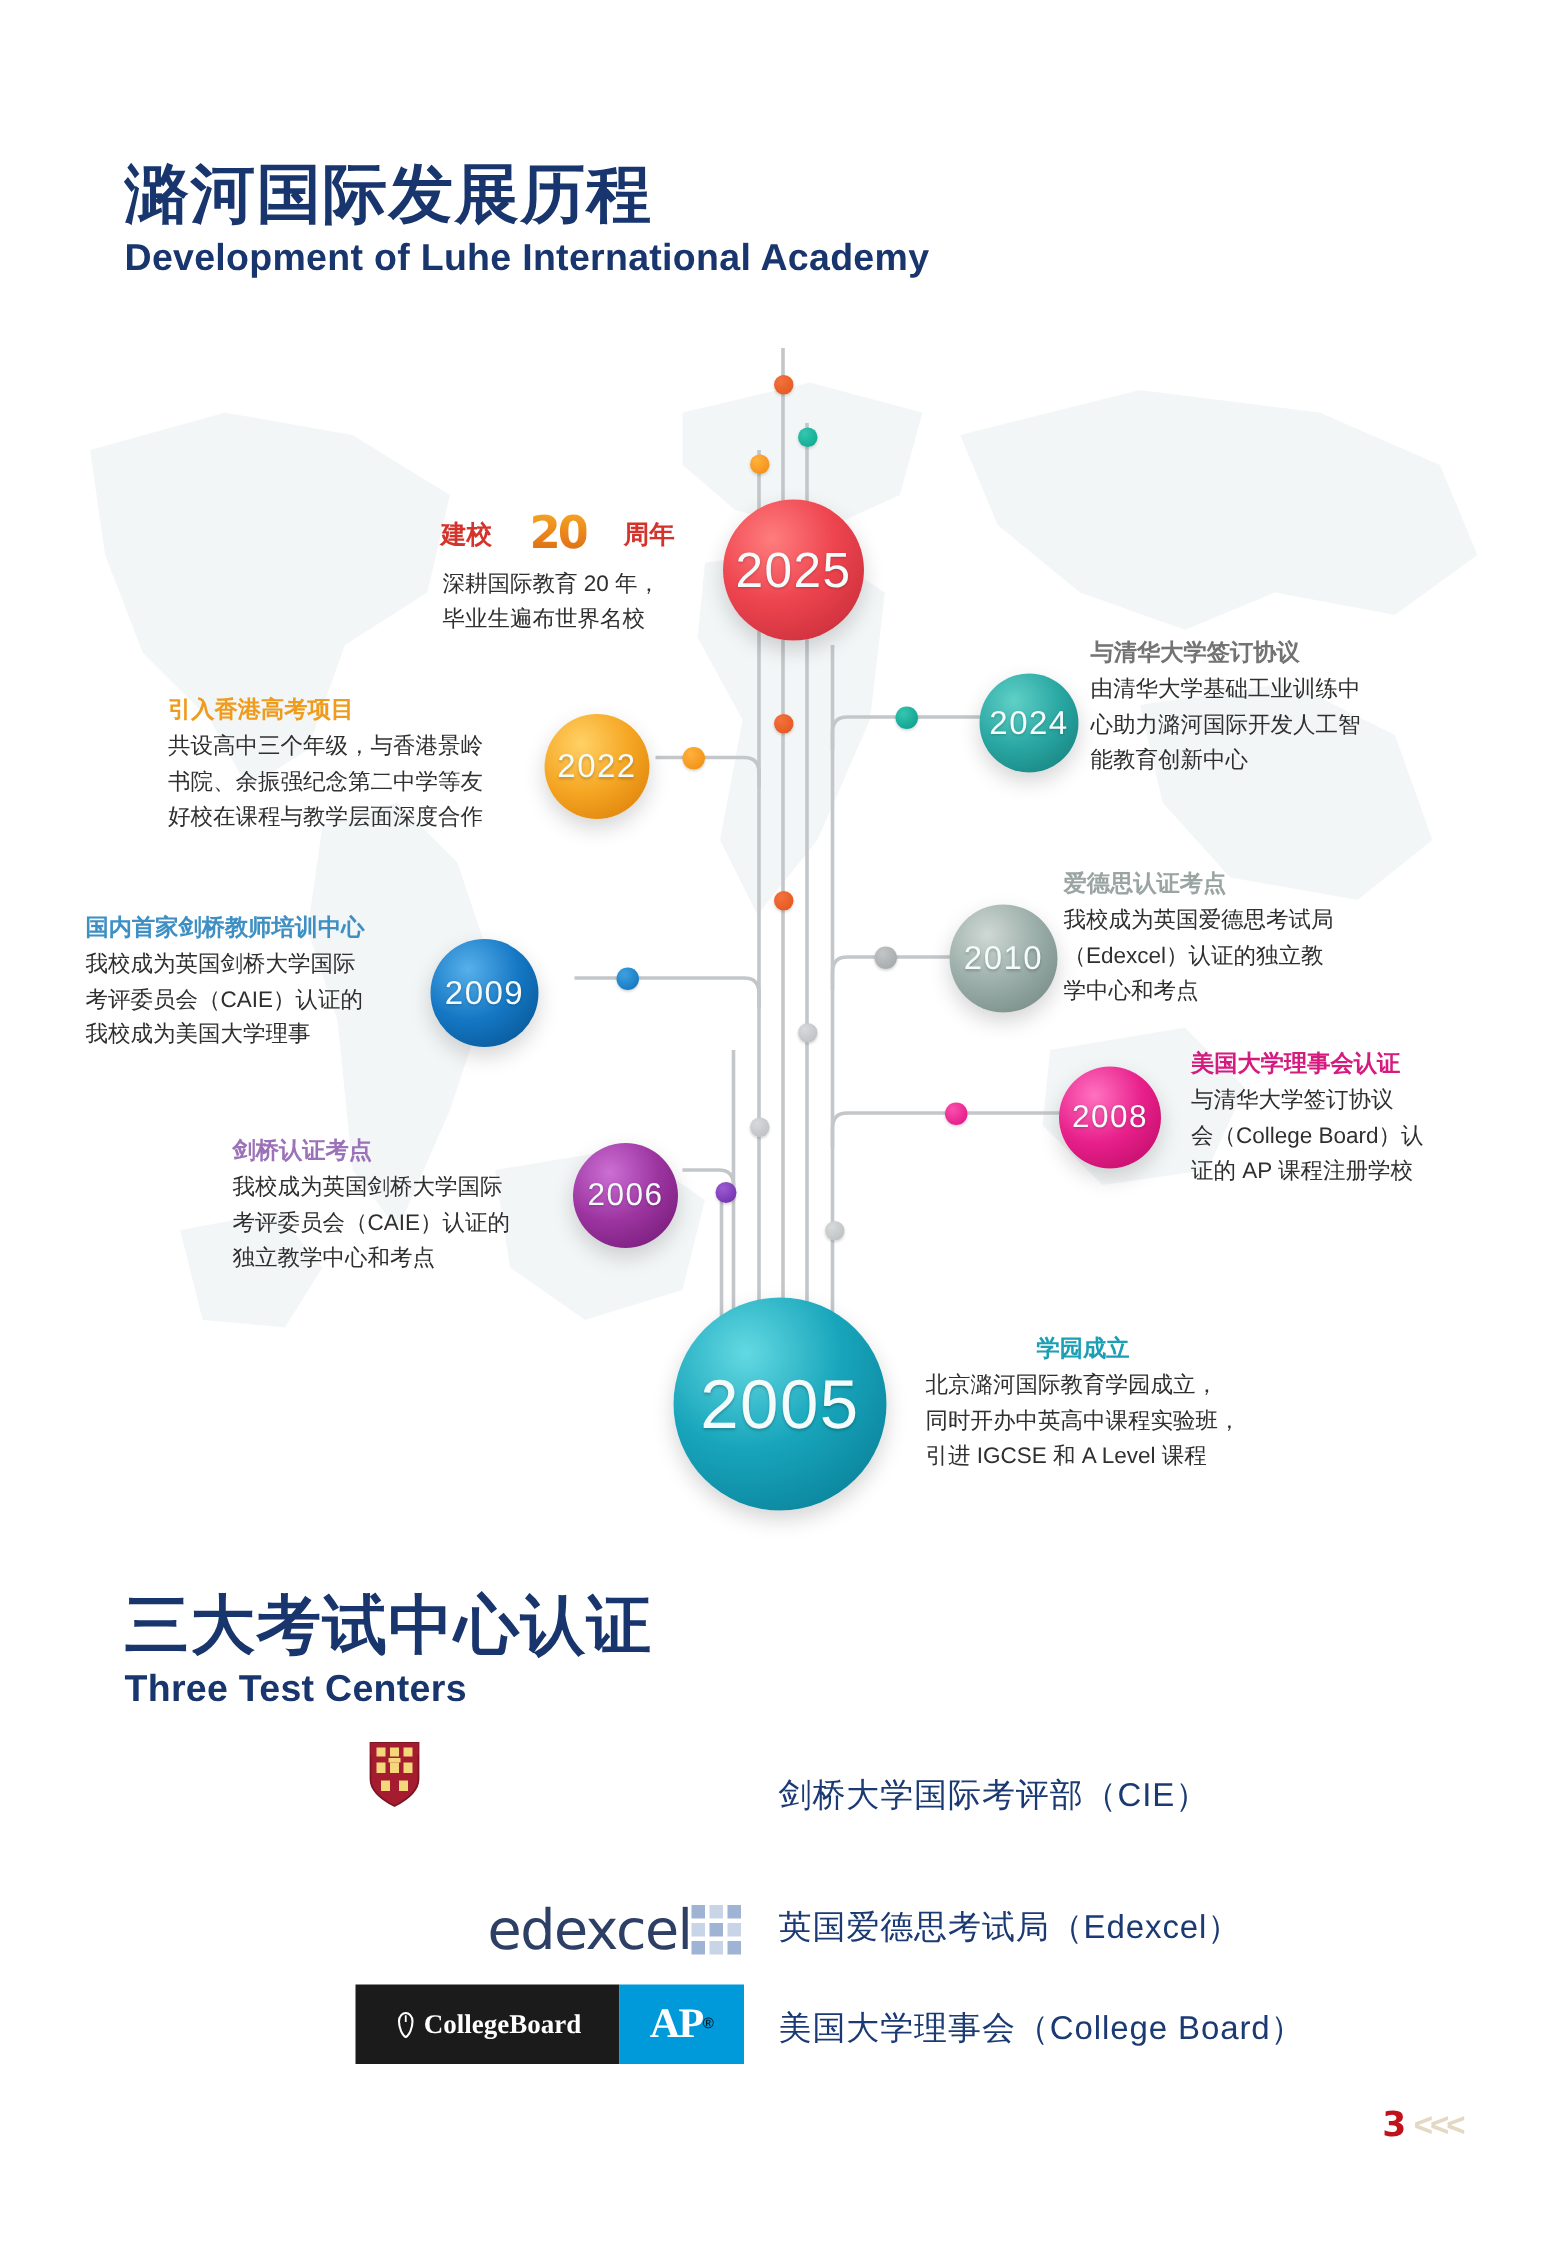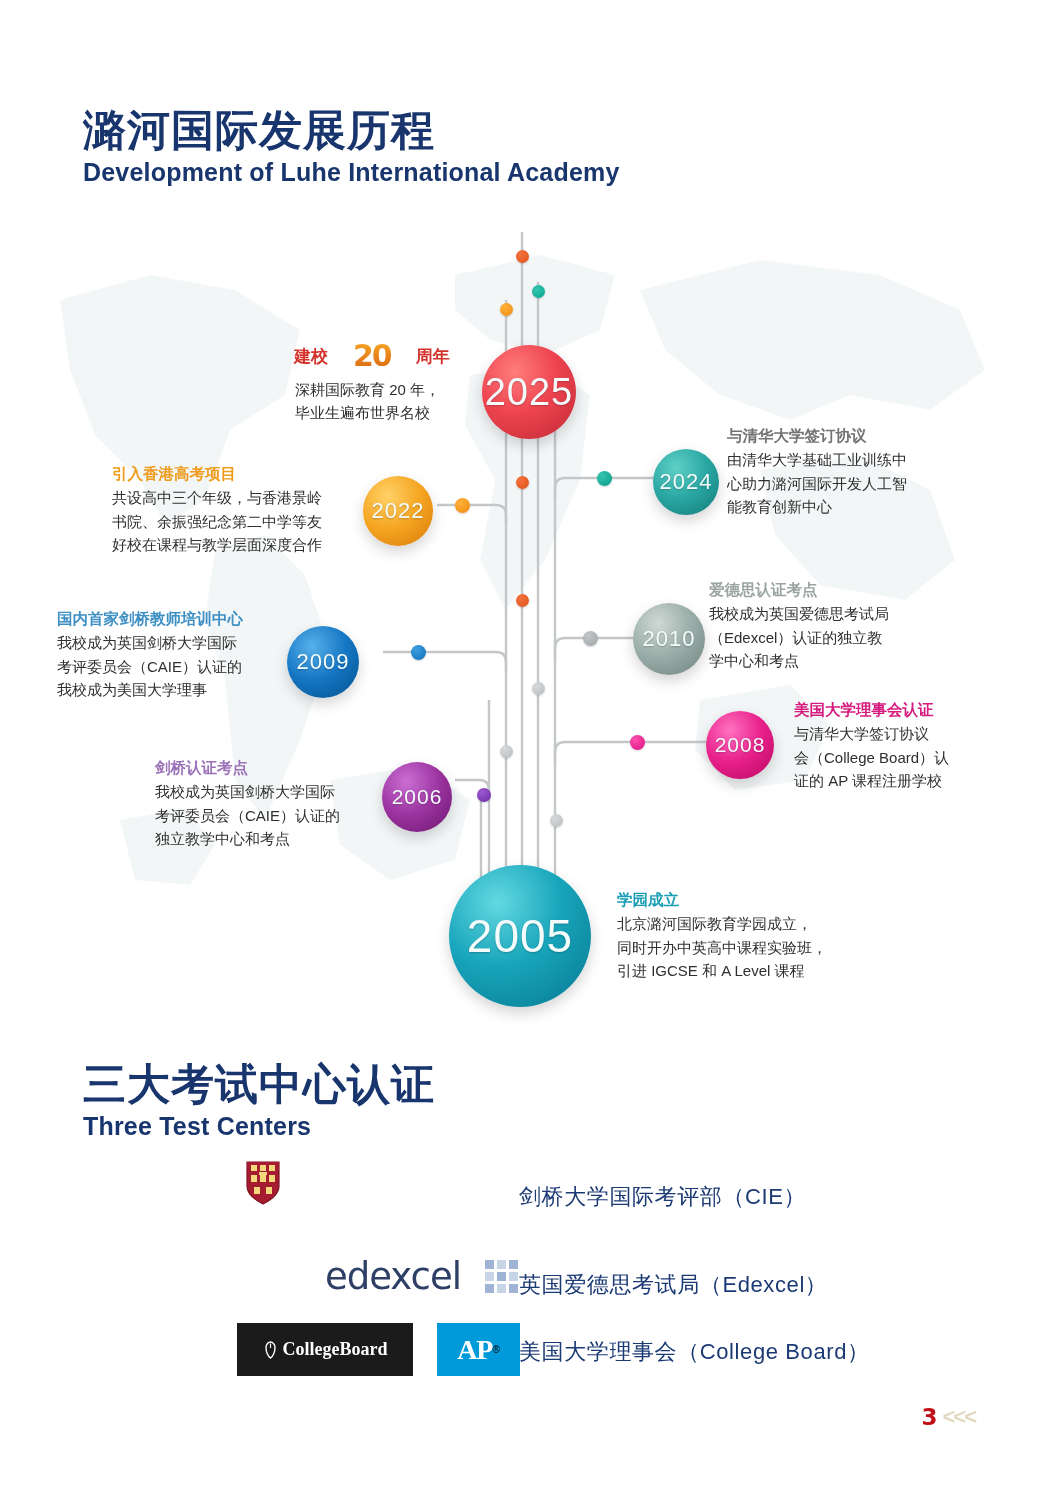--- a/index.html
+++ b/index.html
@@ -67,36 +67,36 @@
     font-size:30px;font-weight:bold;line-height:1;
     background:linear-gradient(180deg,#f5a623 0%,#e8821a 55%,#d86a10 100%);
     -webkit-background-clip:text;background-clip:text;color:transparent;
     font-family:"DejaVu Sans",sans-serif;letter-spacing:-2px;
     transform:skewX(-6px);
   }
 
   
   #centers{position:absolute;left:0;top:1160px;width:1041px;z-index:6;}
   .c-row{position:absolute;left:0;width:1041px;height:78px;}
-  .c-logo{position:absolute;display:flex;align-items:center;gap:24px;}
+  .c-logo{position:absolute;display:flex;align-items:center;}
   .c-cap{
     position:absolute;left:519px;font-size:22px;color:#1b3a74;
     letter-spacing:.6px;white-space:nowrap;line-height:1;
   }
 
   
   #cam-logo{left:245px;top:0;gap:9px;}
   #cam-text{display:flex;flex-direction:column;}
   #cam-text .w1{font-family:"Liberation Serif","DejaVu Serif",serif;
     font-size:30px;font-weight:bold;color:#111;letter-spacing:.5px;line-height:1;}
   #cam-text .w2{font-size:16.5px;color:#111;letter-spacing:.1px;
     line-height:1;margin-top:5px;}
 
   
-  #edx-logo{left:325px;top:6px;}
+  #edx-logo{left:325px;top:16px;}
   #edx-word{font-size:37px;color:#2e3f66;letter-spacing:-1px;line-height:1;
     font-family:"DejaVu Sans",sans-serif;}
   #edx-grid{display:grid;grid-template-columns:repeat(3,9px);
     grid-template-rows:repeat(3,9px);gap:3px;}
   #edx-grid i{display:block;width:9px;height:9px;background:#9fb4d4;}
   #edx-grid i.d{background:#c8d5e7;}
 
   
   #cb-logo{left:237px;top:0;}
   #cb-black{background:#1b1b1b;width:176px;height:53px;
@@ -171,21 +171,21 @@
   <div class="dot" style="left:500px;top:745px;width:13px;height:13px;background:radial-gradient(circle at 35% 30%,#d7d9da,#b8bcbe);"></div>
   <div class="dot" style="left:550px;top:814px;width:13px;height:13px;background:radial-gradient(circle at 35% 30%,#d7d9da,#b8bcbe);"></div>
 
   <div class="dot" style="left:597px;top:471px;width:15px;height:15px;background:radial-gradient(circle at 35% 30%,#35c6ae,#07998a);"></div>
   <div class="dot" style="left:455px;top:498px;width:15px;height:15px;background:radial-gradient(circle at 35% 30%,#ffb13c,#ee8a0d);"></div>
   <div class="dot" style="left:583px;top:631px;width:15px;height:15px;background:radial-gradient(circle at 35% 30%,#c2c6c7,#9ea3a5);"></div>
   <div class="dot" style="left:411px;top:645px;width:15px;height:15px;background:radial-gradient(circle at 35% 30%,#3f9fe0,#0b6fb8);"></div>
   <div class="dot" style="left:630px;top:735px;width:15px;height:15px;background:radial-gradient(circle at 35% 30%,#fb4fae,#dd0f80);"></div>
   <div class="dot" style="left:477px;top:788px;width:14px;height:14px;background:radial-gradient(circle at 35% 30%,#9b5bd0,#6c2aa8);"></div>
 
-  <div class="ball" style="left:482px;top:345px;width:94px;height:94px;font-size:38px;
+  <div class="ball" style="left:482px;top:333px;width:94px;height:94px;font-size:33px;
               background:radial-gradient(circle at 35% 28%,#ff7d7d 0%,#ee4550 45%,#d2343f 78%,#c02a35 100%);">
     <span>2025</span>
   </div>
 
   <div class="ball" style="left:653px;top:449px;width:66px;height:66px;font-size:22px;
               background:radial-gradient(circle at 35% 28%,#5fd0c6 0%,#2aa7a3 48%,#1b8b88 80%,#167a78 100%);">
     <span>2024</span>
   </div>
 
   <div class="ball" style="left:363px;top:476px;width:70px;height:70px;font-size:22px;
@@ -279,21 +279,21 @@
   <div class="entry left" style="left:155px;top:758px;">
     <div class="title" style="color:#9b72b8;">剑桥认证考点</div>
     <div class="body">
       <div>我校成为英国剑桥大学国际</div>
       <div>考评委员会（CAIE）认证的</div>
       <div>独立教学中心和考点</div>
     </div>
   </div>
 
   <div class="entry right" style="left:617px;top:890px;">
-    <div class="title" style="color:#1b9fb5;">学园成立</div>
+    <div class="title" style="color:#1b9fb5;text-align:center;">学园成立</div>
     <div class="body">
       <div>北京潞河国际教育学园成立，</div>
       <div>同时开办中英高中课程实验班，</div>
       <div>引进 IGCSE 和 A Level 课程</div>
     </div>
   </div>
 </div>
 
 <div class="sec-head" id="head-centers">
   <div class="cn">三大考试中心认证</div>

